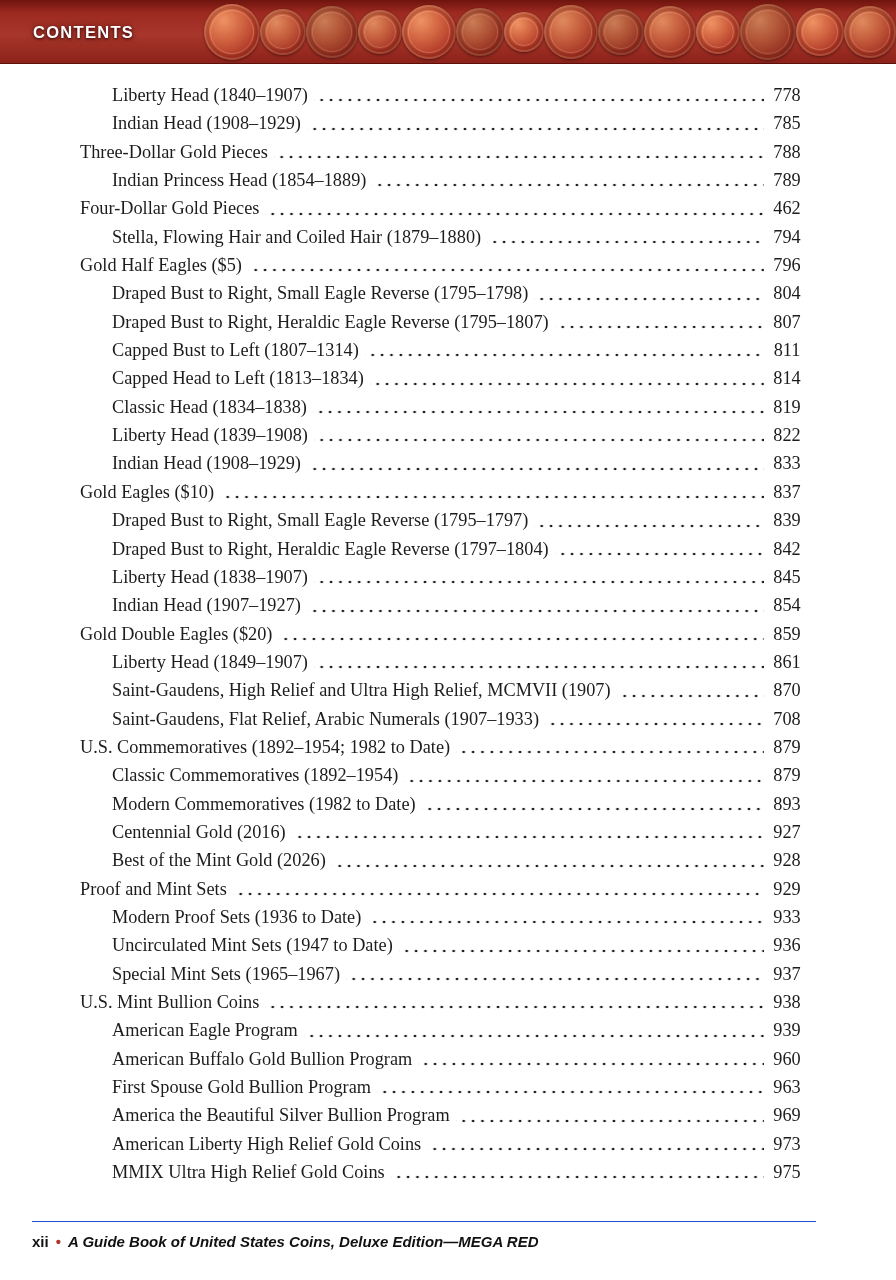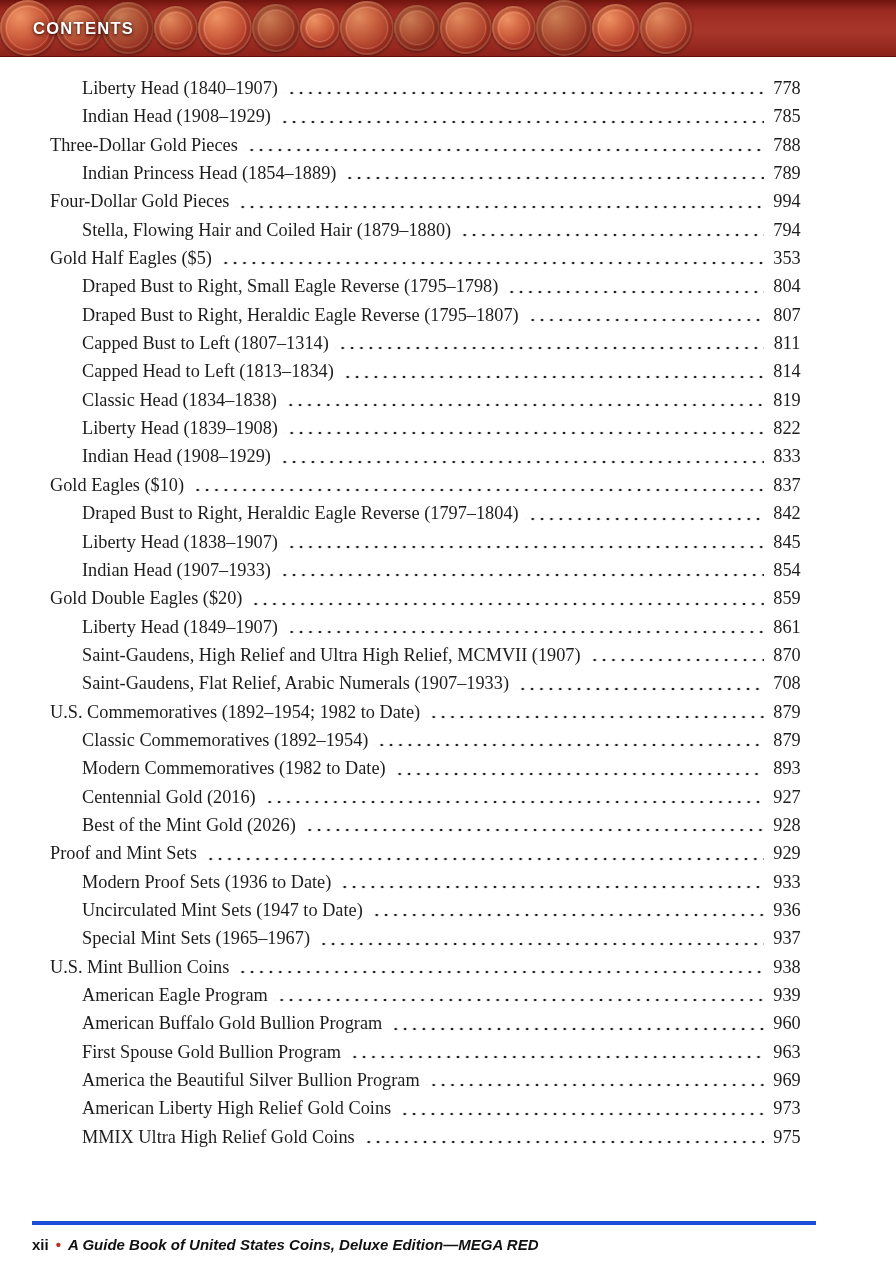--- a/index.html
+++ b/index.html
@@ -8,27 +8,27 @@
     background: #ffffff;
     font-family: "Liberation Serif", serif;
     color: #1c1c1c;
     overflow: hidden;
     position: relative;
   }
 
   
   .banner {
     position: relative;
-    height: 57px;
+    height: 64px;
     background: linear-gradient(180deg, #6f140e 0%, #9c2a21 20%, #a8362b 55%, #8c221a 100%);
     border-bottom: 1px solid #5f0f0a;
     overflow: hidden;
     display: flex;
     align-items: center;
-    justify-content: flex-start;
+    justify-content: flex-end;
   }
   .coin {
     position: relative;
     border-radius: 50%;
     flex: 0 0 auto;
     background: radial-gradient(circle at 35% 30%, #e08a5e 0%, #c65f3e 35%, #a93a28 65%, #7e1d15 100%);
     box-shadow: inset 0 0 0 2px rgba(255, 215, 180, 0.18),
                 inset 0 0 0 5px rgba(90, 10, 5, 0.25),
                 0 1px 3px rgba(0, 0, 0, 0.45);
   }
@@ -55,22 +55,21 @@
     font-family: "Liberation Sans", sans-serif;
     font-weight: bold;
     font-size: 16.5px;
     letter-spacing: 1.3px;
     text-shadow: 0 1px 3px rgba(40, 0, 0, 0.85), 0 0 6px rgba(60, 0, 0, 0.5);
     z-index: 2;
   }
 
   
   .toc {
-    padding: 17px 88px 0 30px;
-    margin-left: 20px;
+    padding: 17px 88px 0 80px;
   }
   .toc-row {
     display: flex;
     height: 28.35px;
     line-height: 28.35px;
     font-size: 18.3px;
   }
   .toc-row.level1 { padding-left: 32px; }
   .toc-label { white-space: nowrap; }
   .toc-dots {
@@ -84,21 +83,21 @@
   .toc-page {
     min-width: 42px;
     text-align: center;
   }
 
   
   .page-footer {
     position: absolute;
     left: 32px; right: 80px;
     top: 1221px;
-    border-top: 4px solid #1d4ed8;
+    border-top: 1px solid #1d4ed8;
     padding-top: 11px;
     display: flex;
     align-items: flex-start;
     gap: 7px;
     font-family: "Liberation Sans", sans-serif;
     font-size: 15px;
     font-weight: bold;
     color: #111111;
   }
   .footer-bullet { color: #b0352b; }
@@ -142,31 +141,31 @@
       <span class="toc-page">788</span>
     </div>
     <div class="toc-row level1">
       <span class="toc-label">Indian Princess Head (1854–1889)</span>
       <span class="toc-dots"></span>
       <span class="toc-page">789</span>
     </div>
     <div class="toc-row">
       <span class="toc-label">Four-Dollar Gold Pieces</span>
       <span class="toc-dots"></span>
-      <span class="toc-page">994</span>
+      <span class="toc-page">462</span>
     </div>
     <div class="toc-row level1">
       <span class="toc-label">Stella, Flowing Hair and Coiled Hair (1879–1880)</span>
       <span class="toc-dots"></span>
       <span class="toc-page">794</span>
     </div>
     <div class="toc-row">
       <span class="toc-label">Gold Half Eagles ($5)</span>
       <span class="toc-dots"></span>
-      <span class="toc-page">353</span>
+      <span class="toc-page">796</span>
     </div>
     <div class="toc-row level1">
       <span class="toc-label">Draped Bust to Right, Small Eagle Reverse (1795–1798)</span>
       <span class="toc-dots"></span>
       <span class="toc-page">804</span>
     </div>
     <div class="toc-row level1">
       <span class="toc-label">Draped Bust to Right, Heraldic Eagle Reverse (1795–1807)</span>
       <span class="toc-dots"></span>
       <span class="toc-page">807</span>
@@ -195,31 +194,36 @@
       <span class="toc-label">Indian Head (1908–1929)</span>
       <span class="toc-dots"></span>
       <span class="toc-page">833</span>
     </div>
     <div class="toc-row">
       <span class="toc-label">Gold Eagles ($10)</span>
       <span class="toc-dots"></span>
       <span class="toc-page">837</span>
     </div>
     <div class="toc-row level1">
+      <span class="toc-label">Draped Bust to Right, Small Eagle Reverse (1795–1797)</span>
+      <span class="toc-dots"></span>
+      <span class="toc-page">839</span>
+    </div>
+    <div class="toc-row level1">
       <span class="toc-label">Draped Bust to Right, Heraldic Eagle Reverse (1797–1804)</span>
       <span class="toc-dots"></span>
       <span class="toc-page">842</span>
     </div>
     <div class="toc-row level1">
       <span class="toc-label">Liberty Head (1838–1907)</span>
       <span class="toc-dots"></span>
       <span class="toc-page">845</span>
     </div>
     <div class="toc-row level1">
-      <span class="toc-label">Indian Head (1907–1933)</span>
+      <span class="toc-label">Indian Head (1907–1927)</span>
       <span class="toc-dots"></span>
       <span class="toc-page">854</span>
     </div>
     <div class="toc-row">
       <span class="toc-label">Gold Double Eagles ($20)</span>
       <span class="toc-dots"></span>
       <span class="toc-page">859</span>
     </div>
     <div class="toc-row level1">
       <span class="toc-label">Liberty Head (1849–1907)</span>

